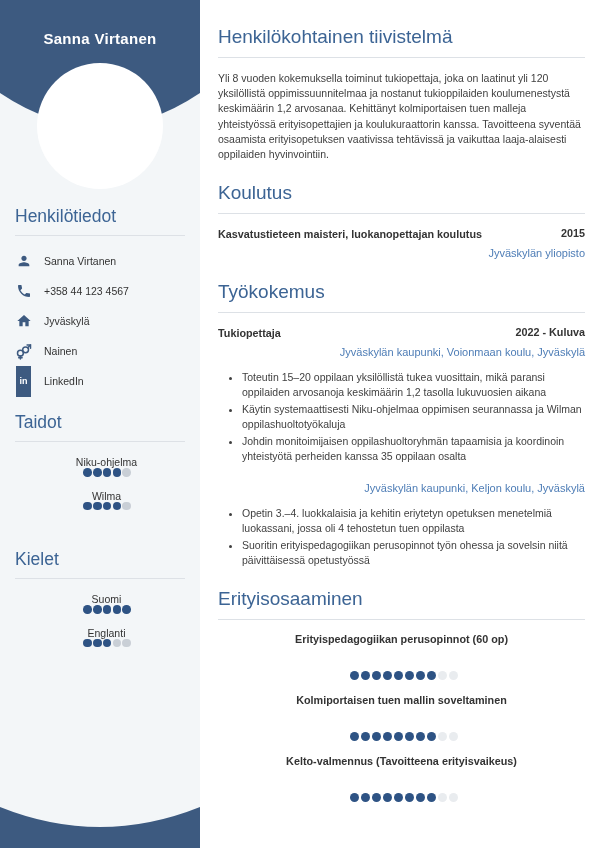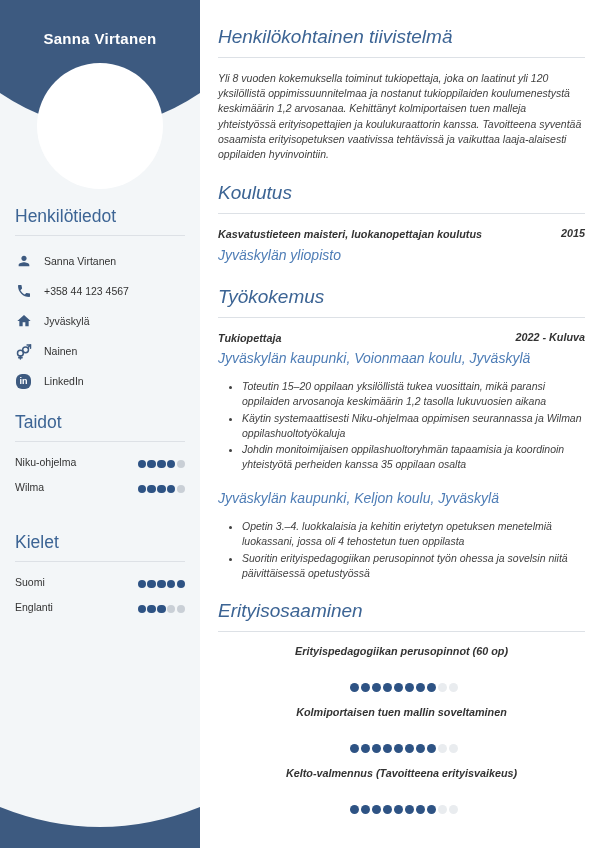--- a/index.html
+++ b/index.html
@@ -29,45 +29,45 @@
   h2.side-h{
     margin:4px 0 0 0;font-size:17.5px;font-weight:400;color:#3c6494;
   }
   .rule{border:none;border-top:1px solid #dde1e6;margin:8px 0 0 0;}
   .contact{list-style:none;margin:10px 0 16px 0;padding:0;}
   .contact li{display:flex;align-items:center;height:30px;}
   .contact .ic{width:17px;height:17px;flex:0 0 17px;margin-right:12px;display:flex;align-items:center;justify-content:center;}
   .contact .ic svg{display:block;}
   .contact span.txt{font-size:10.5px;color:#333;}
   .li-badge{
-    width:15px;height:15px;background:#3d5a80;color:#fff;border-radius:6px;
+    width:15px;height:31px;background:#3d5a80;color:#fff;border-radius:0;
     font-size:9px;font-weight:bold;display:flex;align-items:center;justify-content:center;
   }
-  .rate-row{display:flex;align-items:flex-end;justify-content:space-between;margin:0 0 13px 0;}
+  .rate-row{display:flex;align-items:center;justify-content:space-between;margin:0 0 13px 13px;flex-direction:column;}
   .rate-row .lbl{font-size:10.5px;color:#333;}
   .side-rates{margin-top:14px;}
   .dots{display:flex;align-items:center;}
   .dots .dot{border-radius:50%;display:block;}
   .dots.side .dot{width:8.5px;height:8.5px;margin-left:1.2px;}
   .dots.main .dot{width:9px;height:9px;margin-left:2px;}
   .dot.filled{background:#2e5384;}
   .dots.side .dot.empty{background:#c9cfd6;}
   .dots.main .dot.empty{background:#e9ecef;}
   .gap-sec{height:22px;}
 
   
   .main{flex:1;padding:26px 15px 0 18px;}
   h2.main-h{margin:0;font-size:19px;font-weight:400;color:#3c6494;}
   .main .rule{margin:9px 0 13px 0;}
   .summary-text{margin:0;font-size:10.5px;line-height:1.45;color:#3f3f3f;}
-  .section{margin-bottom:20px;font-style:italic;}
+  .section{margin-bottom:20px;}
   .entry-head{display:flex;justify-content:space-between;align-items:flex-start;}
   .entry-title{font-size:10.8px;font-weight:bold;color:#333;max-width:280px;line-height:1.45;}
   .entry-date{font-size:10.8px;font-weight:bold;color:#333;white-space:nowrap;}
-  .entry-org{font-size:14px;color:#4e7db6;margin-top:3px;line-height:1.4;}
+  .entry-org{font-size:11px;color:#4e7db6;margin-top:3px;line-height:1.4;text-align:right;}
   .bullets{margin:10px 0 0 0;padding:0 0 0 24px;}
   .bullets li{font-size:10.5px;line-height:1.42;color:#3f3f3f;margin-bottom:2px;}
   .exp-entry{margin-bottom:17px;}
   .comp-row{display:flex;align-items:center;justify-content:space-between;margin-bottom:14px;flex-direction:column;}
   .comp-row .lbl{font-size:10.8px;font-weight:bold;color:#333;}
 </style>
 </head>
 <body>
 
 <div class="page">

